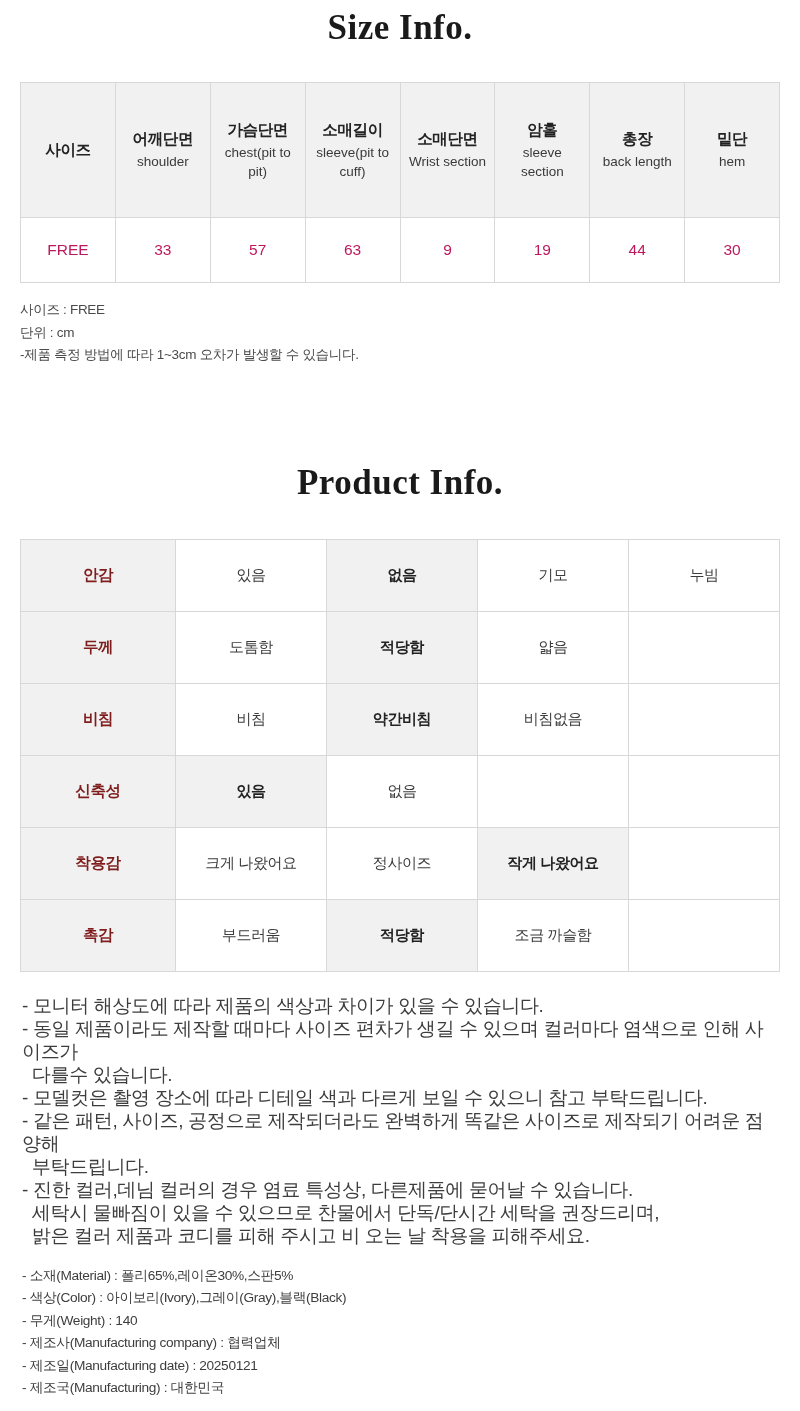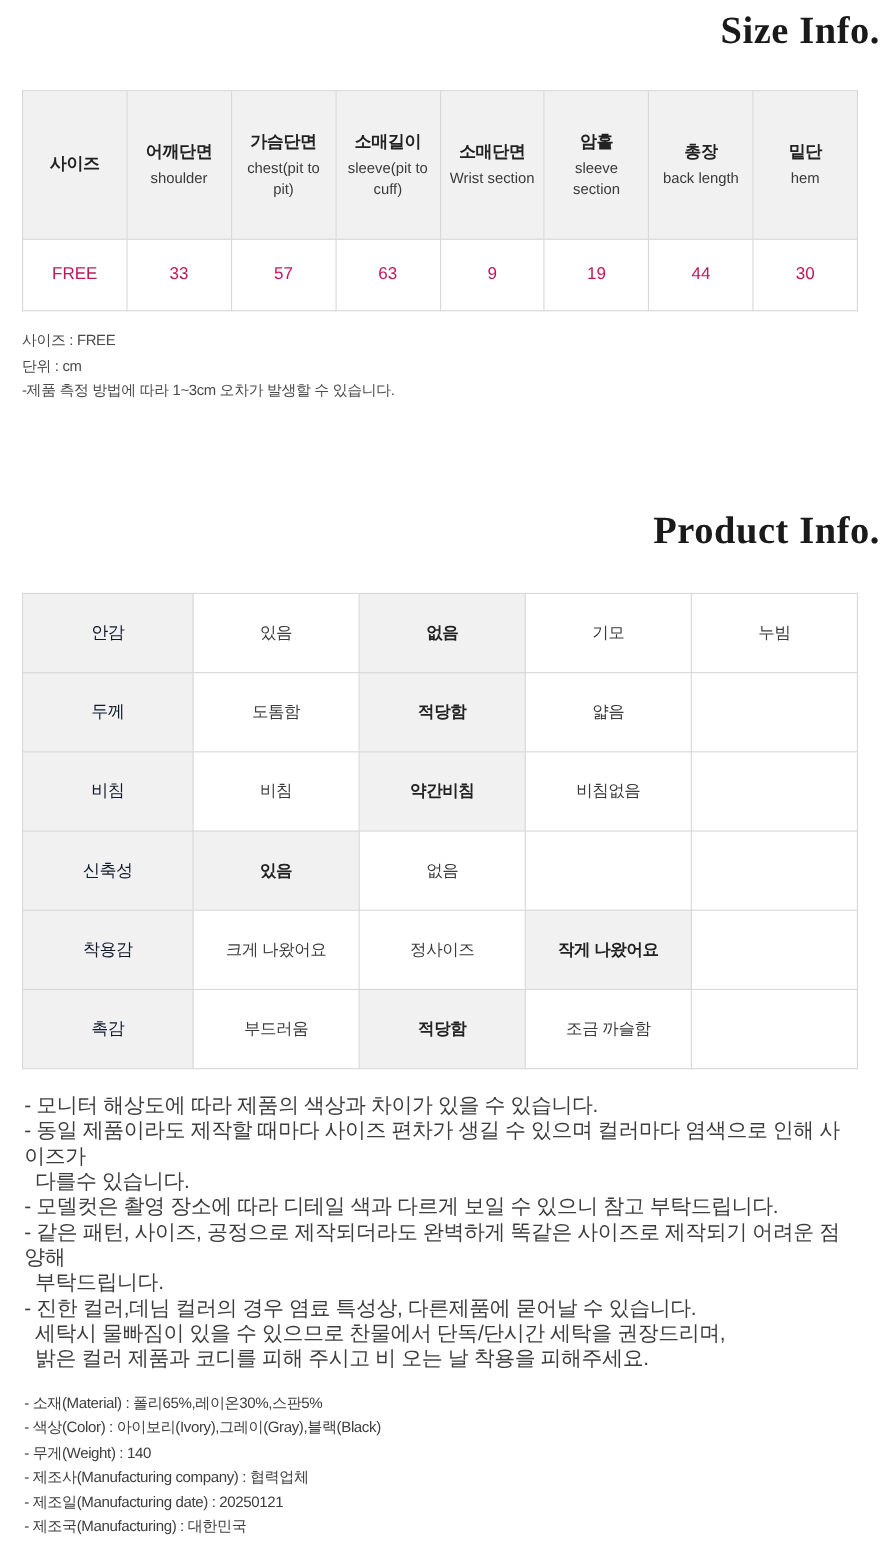--- a/index.html
+++ b/index.html
@@ -16,21 +16,21 @@
   }
   .page {
     position: relative;
     width: 800px;
     box-sizing: border-box;
   }
   .section-title {
     font-family: "Liberation Serif", serif;
     font-size: 35px;
     font-weight: 700;
-    text-align: right;
+    text-align: center;
     color: #1a1a1a;
     letter-spacing: 0.5px;
   }
   #size-title {
     padding-top: 8px;
     margin: 0 0 34px 0;
   }
   #product-title {
     margin: 4px 0 36px 0;
   }
@@ -94,22 +94,22 @@
     border: 1px solid #d8d8d8;
     text-align: center;
     vertical-align: middle;
     height: 69px;
     font-size: 15px;
     color: #3b3b3b;
     letter-spacing: -0.4px;
   }
   #product-table td.label {
     background: #f1f1f1;
-    font-weight: 400;
-    color: #0f172a;
+    font-weight: 700;
+    color: #7f1d1d;
     font-size: 15.5px;
     width: 152px;
   }
   #product-table td.on {
     background: #f1f1f1;
     font-weight: 700;
     color: #222222;
   }
   #product-table td.blank {
     background: #ffffff;

